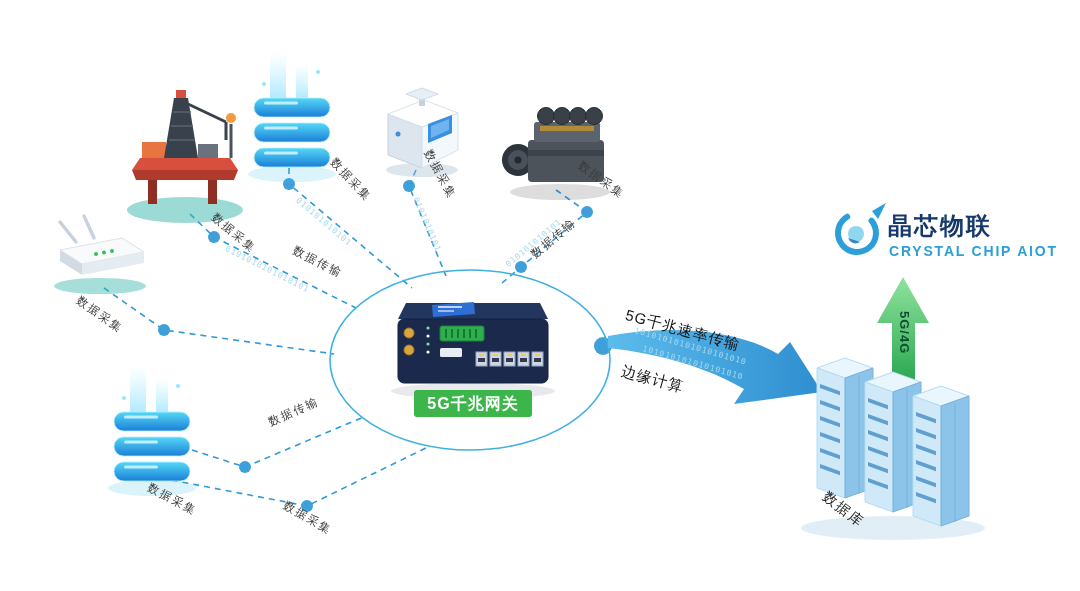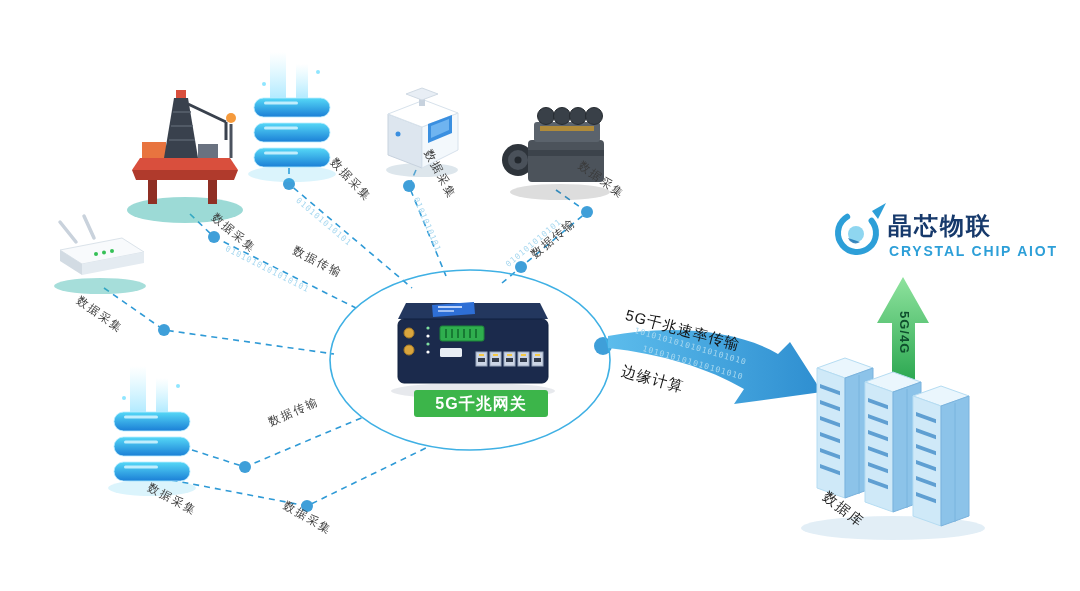--- a/index.html
+++ b/index.html
@@ -19,21 +19,21 @@
   .flow-lbl{
     position:absolute;font-size:15px;color:#141414;letter-spacing:1px;
     transform-origin:0 0;white-space:nowrap;
   }
   .db-lbl{font-size:14px;letter-spacing:2px;color:#222;}
   .uplink{
     position:absolute;left:912px;top:311px;font-size:13px;font-weight:bold;color:#0e4f2d;
     letter-spacing:1px;transform:rotate(90deg);transform-origin:0 0;white-space:nowrap;
   }
   .gw-label{
-    position:absolute;left:414px;top:390px;width:134px;height:27px;background:#3cb54a;
+    position:absolute;left:414px;top:390px;width:118px;height:27px;background:#3cb54a;
     border-radius:3px;color:#ffffff;font-size:16px;font-weight:bold;text-align:center;
     line-height:27px;letter-spacing:1px;
   }
   .logo-name{
     position:absolute;left:888px;top:210px;font-size:24px;font-weight:bold;color:#16396b;
     letter-spacing:2px;white-space:nowrap;text-align:right;
   }
   .logo-tag{
     position:absolute;left:889px;top:243px;font-size:14px;font-weight:bold;color:#2d9fd8;
     letter-spacing:1.8px;white-space:nowrap;

